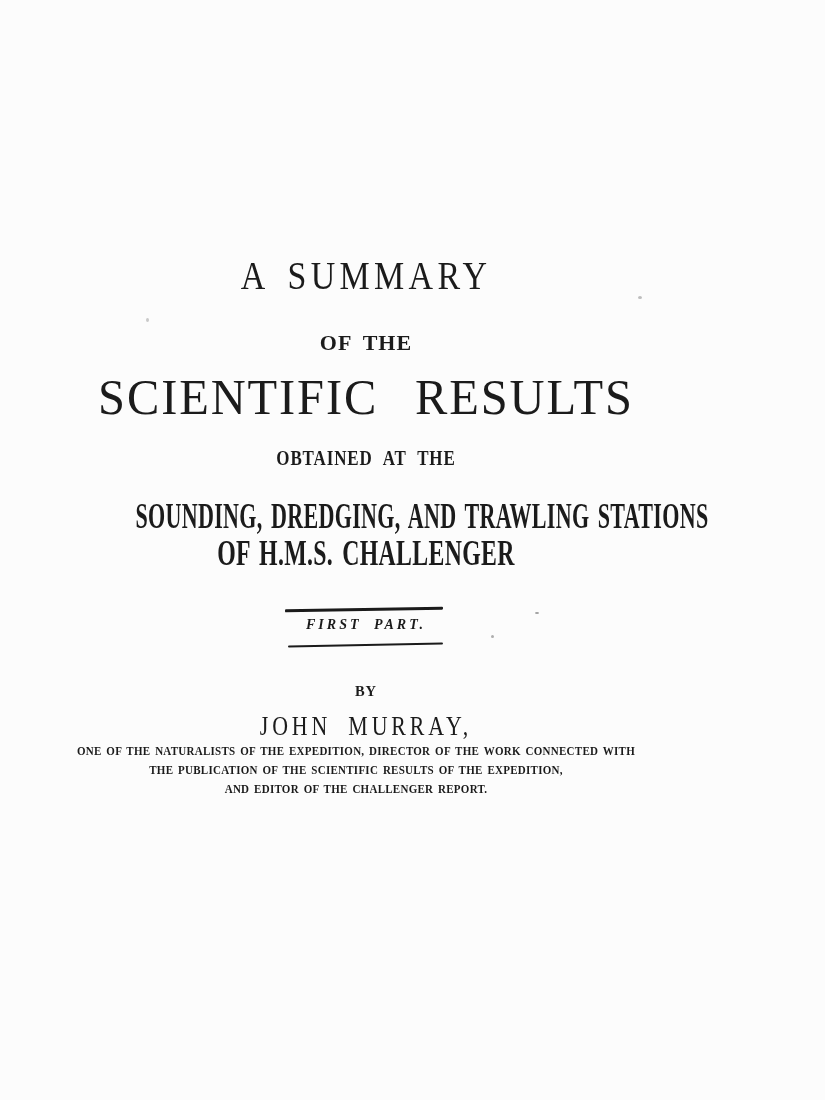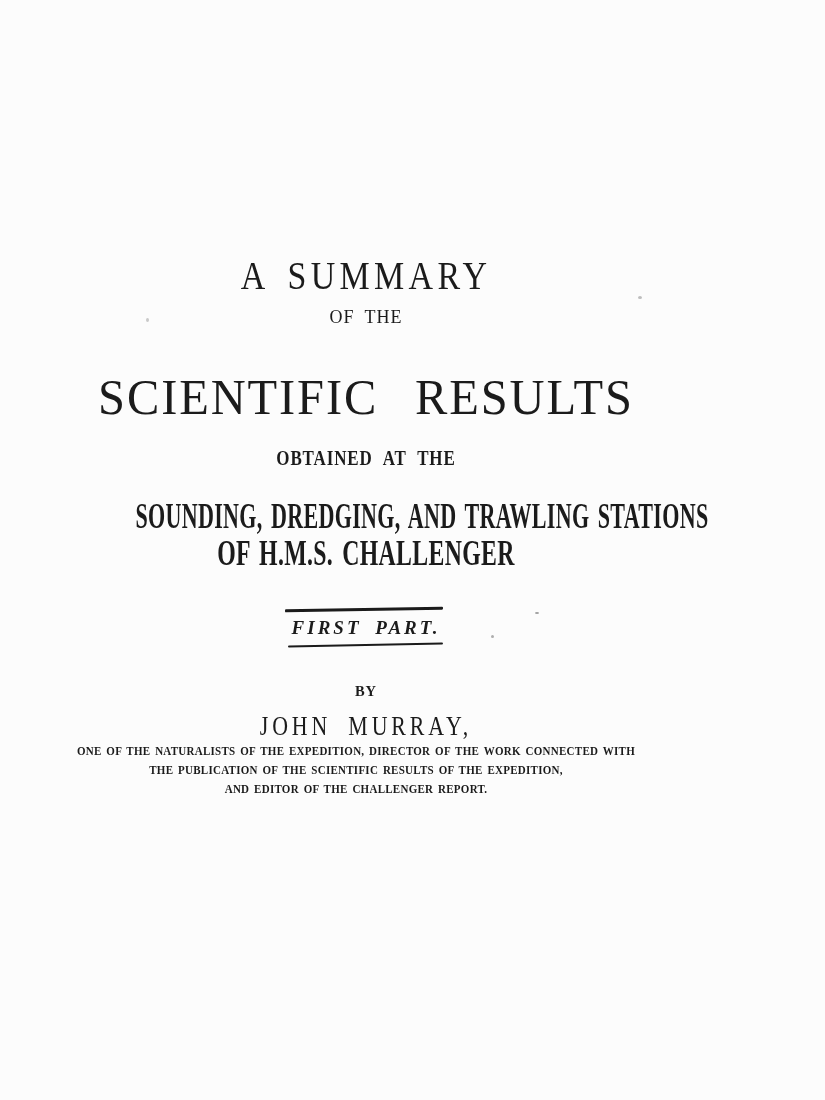--- a/index.html
+++ b/index.html
@@ -18,21 +18,21 @@
   }
   
   .col{position:absolute;left:0;width:732px;}
   .line{position:absolute;width:100%;text-align:center;line-height:1;white-space:nowrap;}
 
   .half-title{
     top:256px;font-size:39px;letter-spacing:5px;word-spacing:8px;
     transform:scaleX(0.87);
   }
   .of-the{
-    top:308px;font-size:18px;font-weight:normal;letter-spacing:1px;word-spacing:5px;
+    top:332px;font-size:22px;font-weight:bold;letter-spacing:1px;word-spacing:5px;
   }
   .main-title{
     top:372px;font-size:51px;letter-spacing:2px;word-spacing:24px;
     transform:scaleX(0.95);
   }
   .obtained{
     top:448px;font-size:20px;font-weight:bold;letter-spacing:1px;word-spacing:7px;
     transform:scaleX(0.85);
   }
   .subtitle-1{
@@ -42,21 +42,21 @@
   .subtitle-2{
     top:536px;font-size:35px;font-weight:bold;letter-spacing:0.5px;word-spacing:4px;
     transform:scaleX(0.68);
   }
   .part-rule{
     position:absolute;background:var(--ink);border-radius:1px;
   }
   .part-rule.top{top:608px;left:285px;width:158px;height:2.5px;transform:rotate(-1deg);}
   .part-rule.bottom{top:644px;left:288px;width:155px;height:2px;transform:rotate(-1.2deg);}
   .part-label{
-    top:618px;font-size:19px;font-style:italic;font-weight:bold;
+    top:618px;font-size:14px;font-style:italic;font-weight:bold;
     letter-spacing:3px;word-spacing:6px;
   }
   .byline{
     top:684px;font-size:14.5px;font-weight:bold;letter-spacing:1px;text-align:center;
   }
   .author-name{
     top:712px;font-size:28px;letter-spacing:5px;word-spacing:10px;
     transform:scaleX(0.78);
   }
   .credentials{

